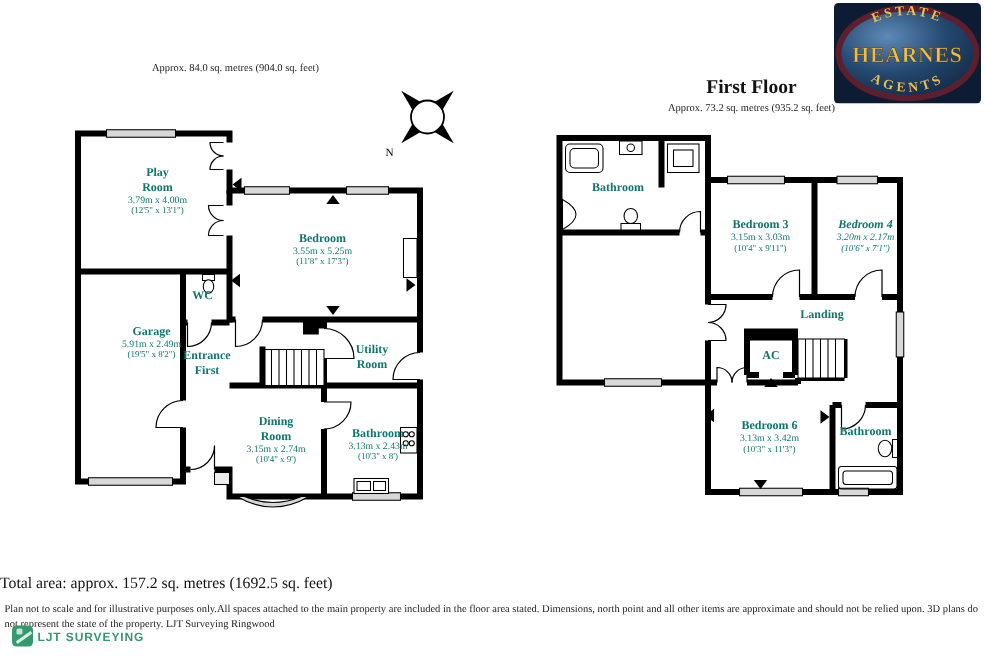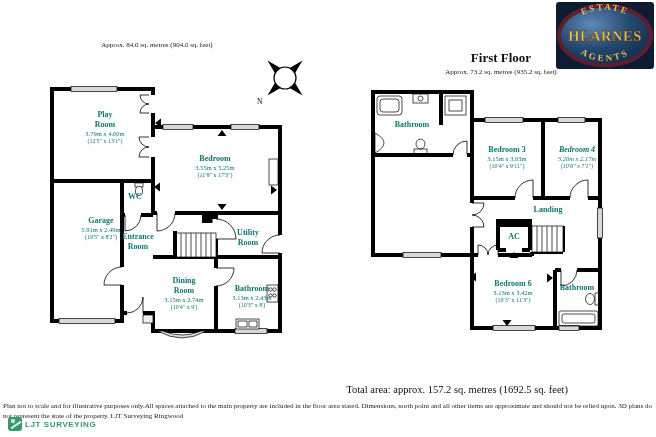--- a/index.html
+++ b/index.html
@@ -8,21 +8,21 @@
   .abs{position:absolute;}
   .floor-title{position:absolute;text-align:center;transform:translateX(-50%);}
   .floor-title .t{font-size:13px;font-weight:bold;color:#111;}
   .floor-title .s{font-size:7px;color:#222;margin-top:2px;white-space:nowrap;}
   .plan{position:absolute;}
   .plan svg{display:block;}
   .room-label{position:absolute;transform:translateX(-50%);text-align:center;color:#0f766e;white-space:nowrap;}
   .rname{font-size:8px;font-weight:bold;line-height:1.25;white-space:pre-line;}
   .rmetric{font-size:6.5px;line-height:1.3;}
   .rimperial{font-size:6px;line-height:1.3;}
-  .total-area{position:absolute;top:384px;left:0;width:568px;text-align:right;font-size:10.5px;color:#111;}
+  .total-area{position:absolute;top:384px;left:0;width:568px;text-align:left;font-size:10.5px;color:#111;}
   .disclaimer{position:absolute;top:401px;left:3px;width:650px;font-size:7px;line-height:1.45;color:#222;}
   .ljt{position:absolute;left:8px;top:417px;display:flex;align-items:center;gap:3px;}
   .ljt-icon{width:14px;height:14px;background:#35996f;border-radius:3px;position:relative;overflow:hidden;}
   .ljt-icon:before{content:"";position:absolute;left:2px;top:7px;width:12px;height:2px;background:#d9efe6;transform:rotate(-35deg);}
   .ljt-icon:after{content:"";position:absolute;left:3px;top:2px;width:4px;height:4px;background:#bfe4d4;border-radius:1px;}
   .ljt-text{font-family:"Liberation Sans","DejaVu Sans",sans-serif;font-size:8px;font-weight:bold;
             color:#35996f;letter-spacing:0.6px;}
   .hearnes{position:absolute;right:2px;top:2px;}
 </style>
 </head>
@@ -169,21 +169,21 @@
   <div class="room-label" style="left:90px;top:110px;">
     <div class="rname">WC</div>
   </div>
   <div class="room-label" style="left:56px;top:122px;margin-top:12px;">
     <div class="rname">Garage</div>
     <div class="rmetric">5.91m x 2.49m</div>
     <div class="rimperial">(19'5" x 8'2")</div>
   </div>
   <div class="room-label" style="left:93px;top:150px;">
     <div class="rname">Entrance
-Room</div>
+First</div>
   </div>
   <div class="room-label" style="left:203px;top:146px;">
     <div class="rname">Utility
 Room</div>
   </div>
   <div class="room-label" style="left:139px;top:194px;">
     <div class="rname">Dining
 Room</div>
     <div class="rmetric">3.15m x 2.74m</div>
     <div class="rimperial">(10'4" x 9')</div>

